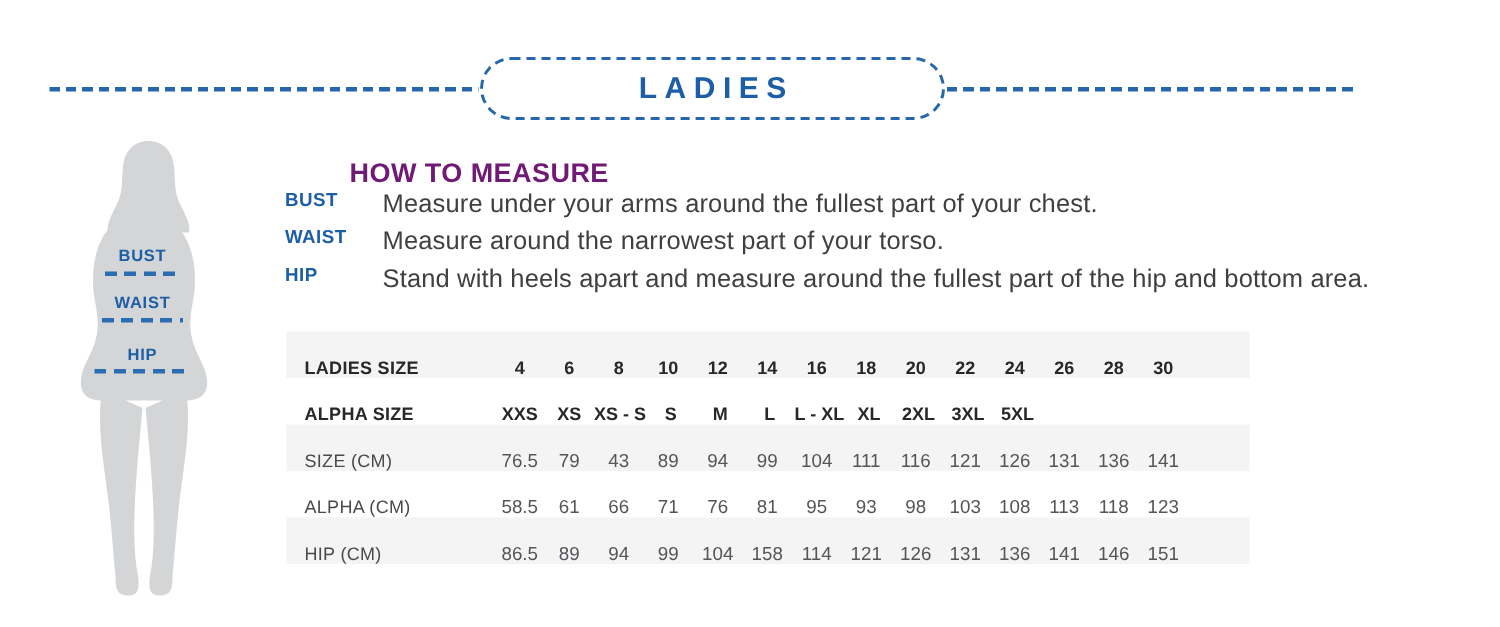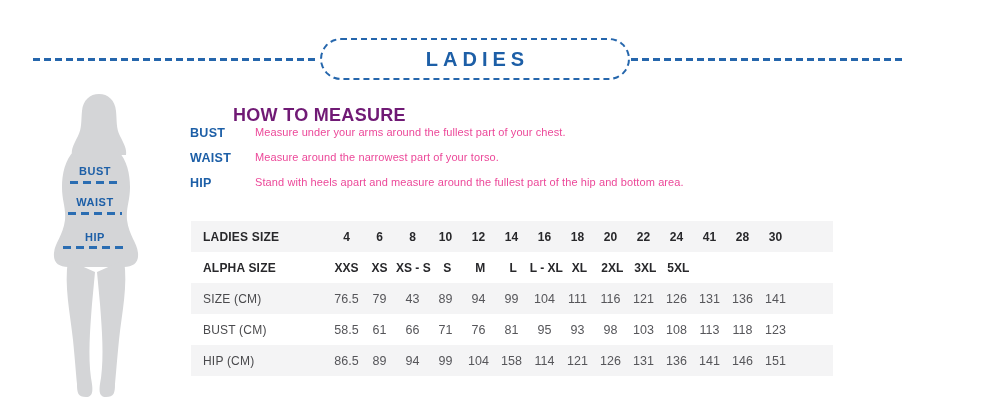--- a/index.html
+++ b/index.html
@@ -43,24 +43,24 @@
   .h2m-title{
     position:absolute;left:190px;top:105px;font-size:18px;font-weight:bold;
     color:#701a75;letter-spacing:0.3px;margin-left:43px;
   }
   .h2m-row{position:absolute;left:190px;display:flex;align-items:flex-start;width:790px;}
   .h2m-row.r0{top:126px;} .h2m-row.r1{top:151px;} .h2m-row.r2{top:176px;}
   .h2m-label{
     width:65px;flex:0 0 65px;color:#1d5fa7;font-weight:bold;font-size:12.5px;
     letter-spacing:0.3px;
   }
-  .h2m-text{color:#ec4899;font-size:11px;letter-spacing:0.1px;}
+  .h2m-text{color:#404040;font-size:17px;letter-spacing:0.1px;}
   
   .size-table{position:absolute;left:191px;top:221px;width:642px;}
-  .trow{display:flex;align-items:center;height:31px;width:642px;}
+  .trow{display:flex;align-items:flex-end;height:31px;width:642px;}
   .trow.stripe{background:#f4f4f5;}
   .tlabel{
     flex:0 0 127px;padding-left:12px;font-size:12px;color:#4a4a4d;
     letter-spacing:0.2px;white-space:nowrap;
   }
   .tcell{
     flex:0 0 33px;text-align:center;font-size:12.5px;color:#56565a;
     white-space:nowrap;
   }
   .trow.hdr .tlabel{font-weight:bold;color:#28282b;font-size:12px;}
@@ -118,21 +118,21 @@
         <div class="tcell">6</div>
         <div class="tcell">8</div>
         <div class="tcell">10</div>
         <div class="tcell">12</div>
         <div class="tcell">14</div>
         <div class="tcell">16</div>
         <div class="tcell">18</div>
         <div class="tcell">20</div>
         <div class="tcell">22</div>
         <div class="tcell">24</div>
-        <div class="tcell">41</div>
+        <div class="tcell">26</div>
         <div class="tcell">28</div>
         <div class="tcell">30</div>
       </div>
       <div class="trow hdr">
         <div class="tlabel">ALPHA SIZE</div>
         <div class="tcell">XXS</div>
         <div class="tcell">XS</div>
         <div class="tcell">XS - S</div>
         <div class="tcell">S</div>
         <div class="tcell">M</div>
@@ -157,21 +157,21 @@
         <div class="tcell">104</div>
         <div class="tcell">111</div>
         <div class="tcell">116</div>
         <div class="tcell">121</div>
         <div class="tcell">126</div>
         <div class="tcell">131</div>
         <div class="tcell">136</div>
         <div class="tcell">141</div>
       </div>
       <div class="trow">
-        <div class="tlabel">BUST (CM)</div>
+        <div class="tlabel">ALPHA (CM)</div>
         <div class="tcell">58.5</div>
         <div class="tcell">61</div>
         <div class="tcell">66</div>
         <div class="tcell">71</div>
         <div class="tcell">76</div>
         <div class="tcell">81</div>
         <div class="tcell">95</div>
         <div class="tcell">93</div>
         <div class="tcell">98</div>
         <div class="tcell">103</div>

